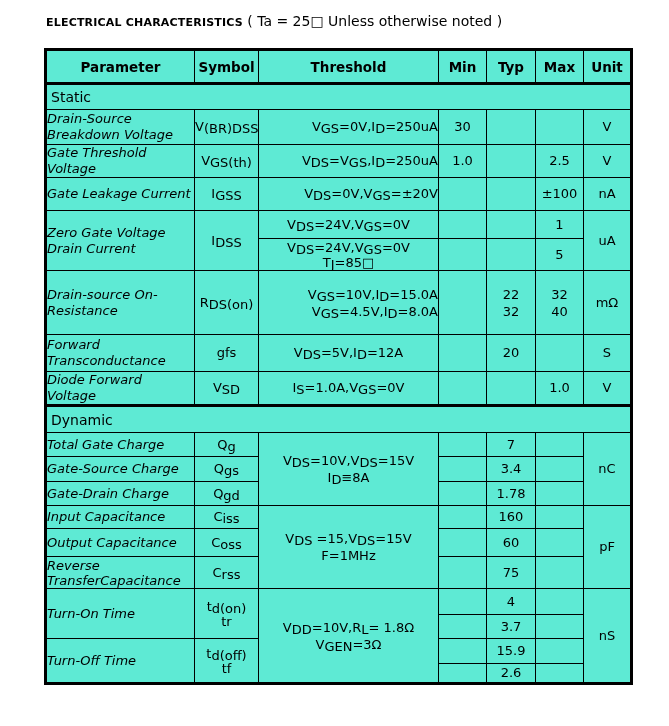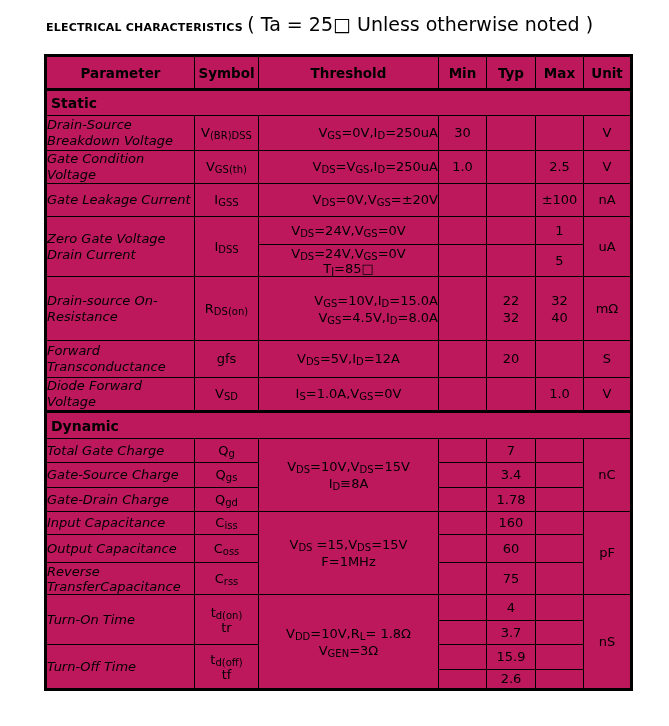--- a/index.html
+++ b/index.html
@@ -5,51 +5,51 @@
   html, body { margin: 0; padding: 0; background: #ffffff; }
   body {
     width: 669px; height: 726px;
     font-family: "DejaVu Sans", sans-serif;
     color: #000;
     overflow: hidden;
   }
   .page { padding: 13px 0 0 44px; }
   .doc-title { font-size: 13.5px; margin: 0 0 19px 2px; white-space: nowrap; }
   .doc-title .bold { font-weight: bold; font-size: 11px; letter-spacing: 0.2px; }
-  .doc-title .note { font-size: 19px; }
+  .doc-title .note { font-size: 14px; }
 
   table.spec {
     border-collapse: collapse;
     table-layout: fixed;
     width: 586px;
     border: 3px solid #000;
-    background: #be185d;
+    background: #5eead4;
   }
   .spec td, .spec th {
     border: 1px solid #000;
     font-size: 13px;
     font-weight: normal;
     vertical-align: middle;
     padding: 0;
     line-height: 16px;
     overflow: hidden;
   }
   .spec th { font-weight: bold; font-size: 13.5px; text-align: center; }
   tr.hdr th { border-bottom: 3px solid #000; }
   tr.section td {
     border-top: 3px solid #000;
-    font-weight: bold;
+    font-weight: normal;
     font-size: 14px;
     text-align: left;
     padding: 2px 0 2px 4px;
   }
   .param { text-align: left; padding: 1px 2px 1px 4px; font-style: italic; }
   .sym, .cond, .val, .unit { text-align: center; }
   .cond-left { text-align: right; padding-left: 8px; }
-  sub { font-size: 10px; vertical-align: -2px; line-height: 0; }
+  sub { font-size: 13px; vertical-align: -2px; line-height: 0; }
 </style>
 </head>
 <body>
 
 <div class="page">
 
   <p class="doc-title"><span class="bold">ELECTRICAL CHARACTERISTICS</span> <span class="note">( Ta = 25□ Unless otherwise noted )</span></p>
 
   <table class="spec">
     <colgroup>
@@ -81,21 +81,21 @@
       <td class="param">Drain-Source Breakdown Voltage</td>
       <td class="sym"><span>V</span><sub>(BR)DSS</sub></td>
       <td class="cond cond-left"><span>V</span><sub>GS</sub><span>=0V,I</span><sub>D</sub><span>=250uA</span></td>
       <td class="val">30</td>
       <td class="val"></td>
       <td class="val"></td>
       <td class="unit">V</td>
     </tr>
 
     <tr style="height:32px">
-      <td class="param">Gate Condition Voltage</td>
+      <td class="param">Gate Threshold Voltage</td>
       <td class="sym"><span>V</span><sub>GS(th)</sub></td>
       <td class="cond cond-left"><span>V</span><sub>DS</sub><span>=V</span><sub>GS</sub><span>,I</span><sub>D</sub><span>=250uA</span></td>
       <td class="val">1.0</td>
       <td class="val"></td>
       <td class="val">2.5</td>
       <td class="unit">V</td>
     </tr>
 
     <tr style="height:33px">
       <td class="param">Gate Leakage Current</td>

